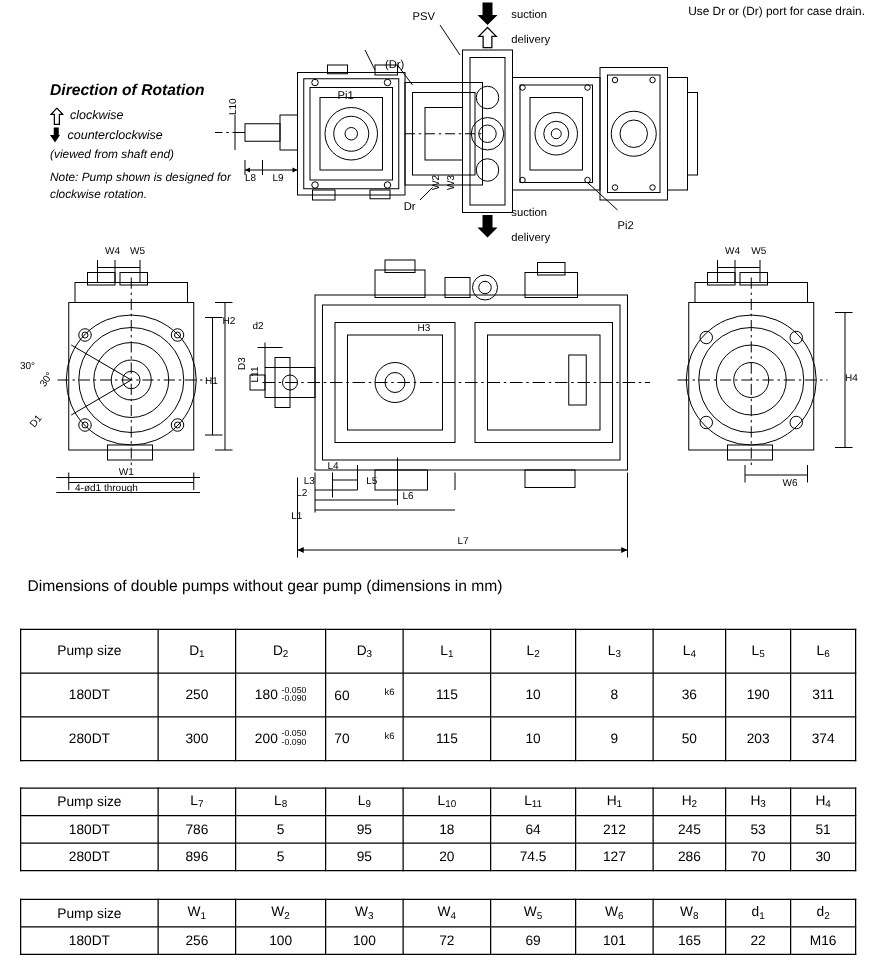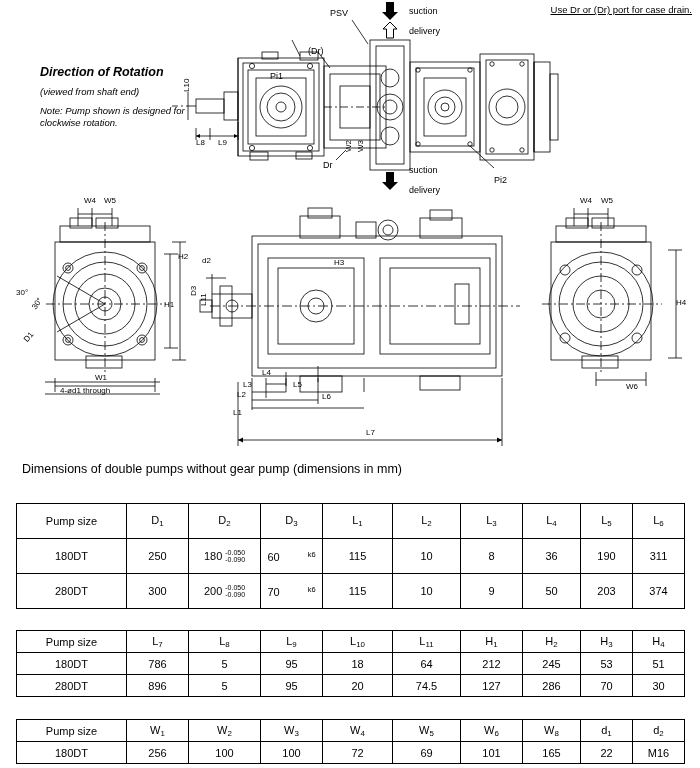--- a/index.html
+++ b/index.html
@@ -87,21 +87,20 @@
   .note-italic-block {
     font-size: 9.5px;
     margin-top: 6px;
     line-height: 1.3;
   }
 
   .top-right-note {
     position: absolute;
     right: 8px; top: 4px;
     font-size: 9.5px;
-    text-decoration: underline;
   }
 
   .lbl {
     position: absolute;
     font-size: 9px;
     white-space: nowrap;
   }
   .lbl-sm { font-size: 8px; }
 
   .section-title {
@@ -155,20 +154,32 @@
 </style>
 </head>
 <body>
 
 <div class="page">
 
   <div class="top-right-note">Use Dr or (Dr) port for case drain.</div>
 
   <div class="note-block">
     <div class="note-title">Direction of Rotation</div>
+    <div class="note-row">
+      <span class="arrow-up-outline">
+        <svg width="11" height="14" viewBox="0 0 11 14">
+            <polygon points="5.5,0.5 10.2,5.5 7.5,5.5 7.5,13.5 3.5,13.5 3.5,5.5 0.8,5.5" fill="none" stroke="#000" stroke-width="1"></polygon>
+          </svg>
+      </span>
+      <span>clockwise</span>
+    </div>
+    <div class="note-row">
+      <span class="arrow-down-solid"></span>
+      <span>counterclockwise</span>
+    </div>
     <div class="note-small">(viewed from shaft end)</div>
     <div class="note-italic-block">Note: Pump shown is designed for clockwise rotation.</div>
   </div>
 
   <div class="diagram-top">
     <svg class="svgwrap" width="700" height="200" viewBox="0 0 700 200">
       <g stroke="#000" fill="none" stroke-width="0.8">
 
         <rect x="196" y="99" width="28" height="14"></rect>
         <line x1="196" y1="106" x2="172" y2="106" stroke-dasharray="10,3,2,3"></line>

